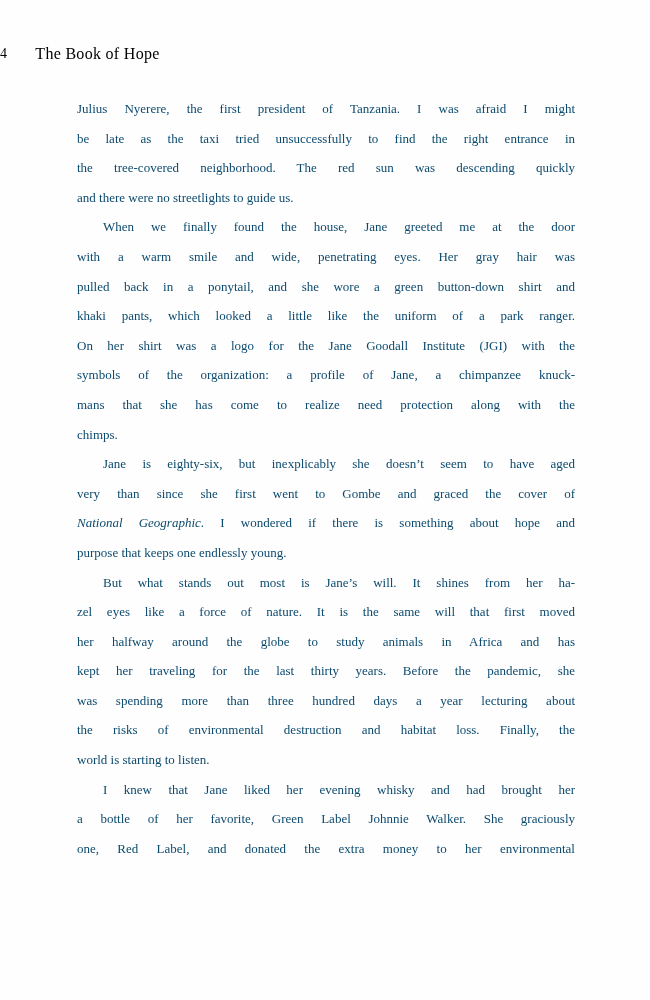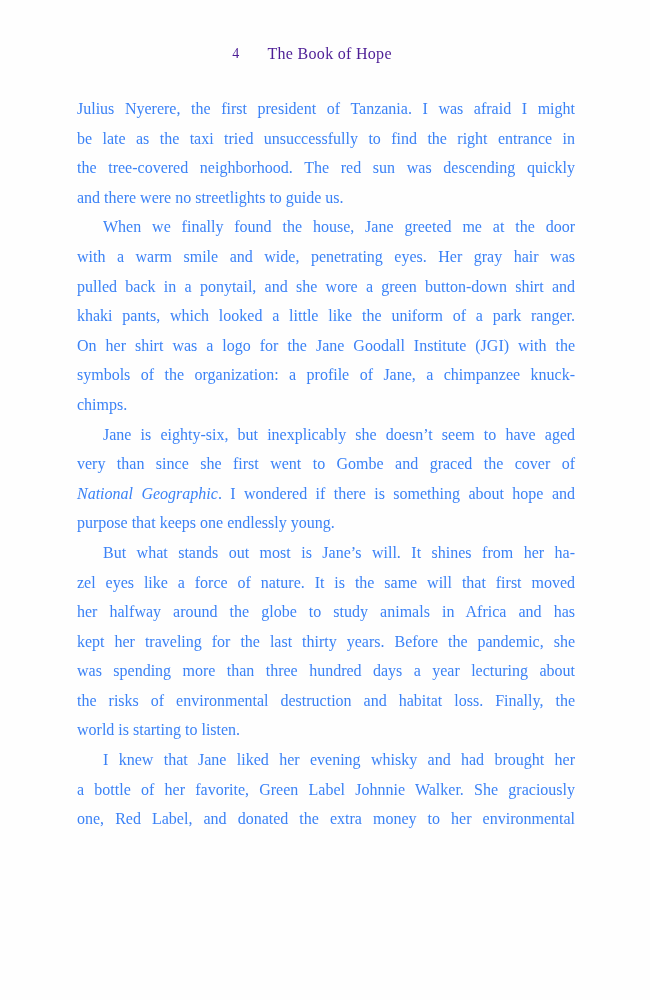--- a/index.html
+++ b/index.html
@@ -20,47 +20,46 @@
       left: 0; top: 0;
       width: 650px;
       height: 1000px;
       background: #fefefe;
     }
     .running-head {
       position: absolute;
       top: 45px;
       left: 0;
       width: 624px;
-      text-align: center;
       font-size: 16px;
       letter-spacing: 0.3px;
-      color: #4c1d95;
+      color: #000000;
       white-space: nowrap;
     }
     .running-head .folio {
       display: inline-block;
       font-size: 14px;
       margin-right: 28px;
       vertical-align: 1px;
     }
     .text-block {
       position: absolute;
       left: 77px;
       top: 94px;
       width: 498px;
     }
     .line {
       display: block;
       height: 29.6px;
       line-height: 29.6px;
-      font-size: 16px;
+      font-size: 13px;
       white-space: nowrap;
       text-align: justify;
       text-align-last: justify;
-      color: #3b82f6;
+      color: #0c4a6e;
     }
     .line.last {
       text-align-last: left;
     }
     .line.indent {
       padding-left: 26px;
     }
     .line em {
       font-style: italic;
     }
@@ -83,20 +82,21 @@
       <span class="line last">and there were no streetlights to guide us.</span>
     </div>
 
     <div>
       <span class="line indent">When we finally found the house, Jane greeted me at the door</span>
       <span class="line">with a warm smile and wide, penetrating eyes. Her gray hair was</span>
       <span class="line">pulled back in a ponytail, and she wore a green button-down shirt and</span>
       <span class="line">khaki pants, which looked a little like the uniform of a park ranger.</span>
       <span class="line">On her shirt was a logo for the Jane Goodall Institute (JGI) with the</span>
       <span class="line">symbols of the organization: a profile of Jane, a chimpanzee knuck-</span>
+      <span class="line">mans that she has come to realize need protection along with the</span>
       <span class="line last">chimps.</span>
     </div>
 
     <div>
       <span class="line indent">Jane is eighty-six, but inexplicably she doesn’t seem to have aged</span>
       <span class="line">very than since she first went to Gombe and graced the cover of</span>
       <span class="line"><em>National Geographic</em><span>. I wondered if there is something about hope and</span></span>
       <span class="line last">purpose that keeps one endlessly young.</span>
     </div>
 

